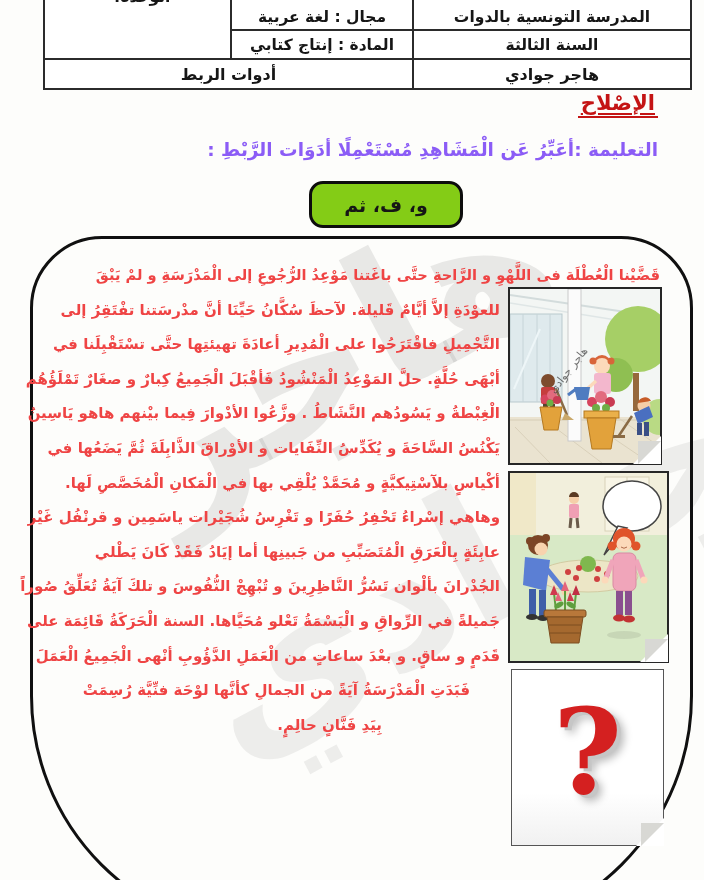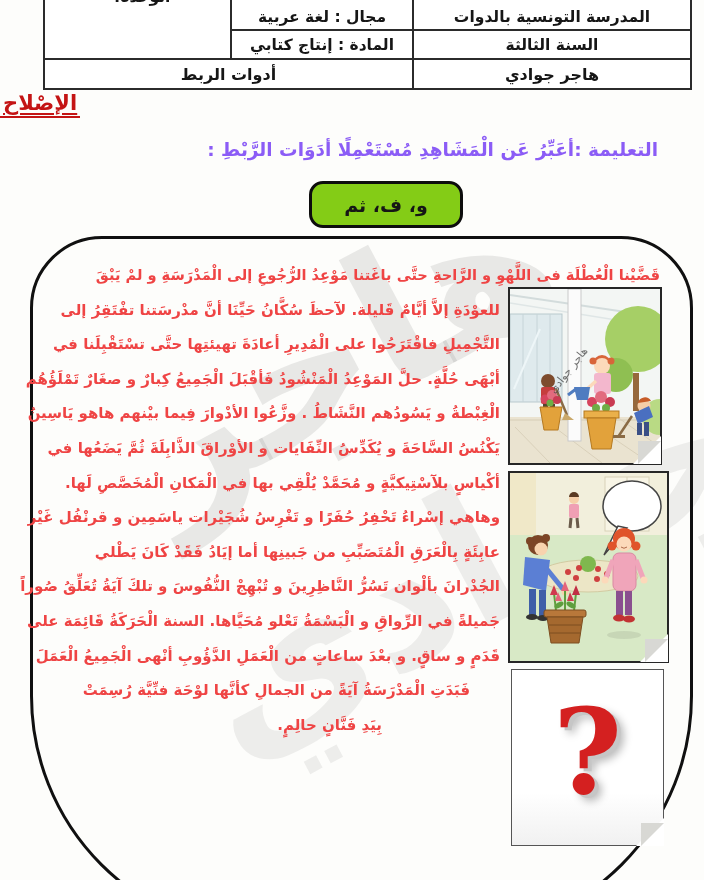--- a/index.html
+++ b/index.html
@@ -19,21 +19,21 @@
     font-size:15.5px;font-weight:bold;padding:0 4px;overflow:hidden;
     background:#fff;
   }
   tr.r1 td{height:38px;vertical-align:bottom;padding-bottom:3px;}
   tr.r2 td{height:27px;vertical-align:middle;}
   tr.r3 td{height:28px;vertical-align:middle;font-size:16px;}
   td.c-school{width:268px;}
   td.c-field{width:172px;}
   td.c-unit{width:177px;vertical-align:top !important;padding-top:0;}
   
-  .title-wrap{position:absolute;top:91px;left:0;width:644px;text-align:left;z-index:3;}
+  .title-wrap{position:absolute;top:91px;left:14px;width:644px;text-align:right;z-index:3;}
   .title{
     display:inline-block;direction:rtl;font-weight:bold;font-size:21px;
     color:#c41414;border-bottom:2px solid #c41414;padding:0 3px 1px;
     text-decoration:underline;text-underline-offset:3px;
   }
   .instruction{
     position:absolute;top:139px;right:46px;direction:rtl;
     font-weight:bold;font-size:18.5px;color:#8b5cf6;z-index:3;white-space:nowrap;
   }
   .plaque{

